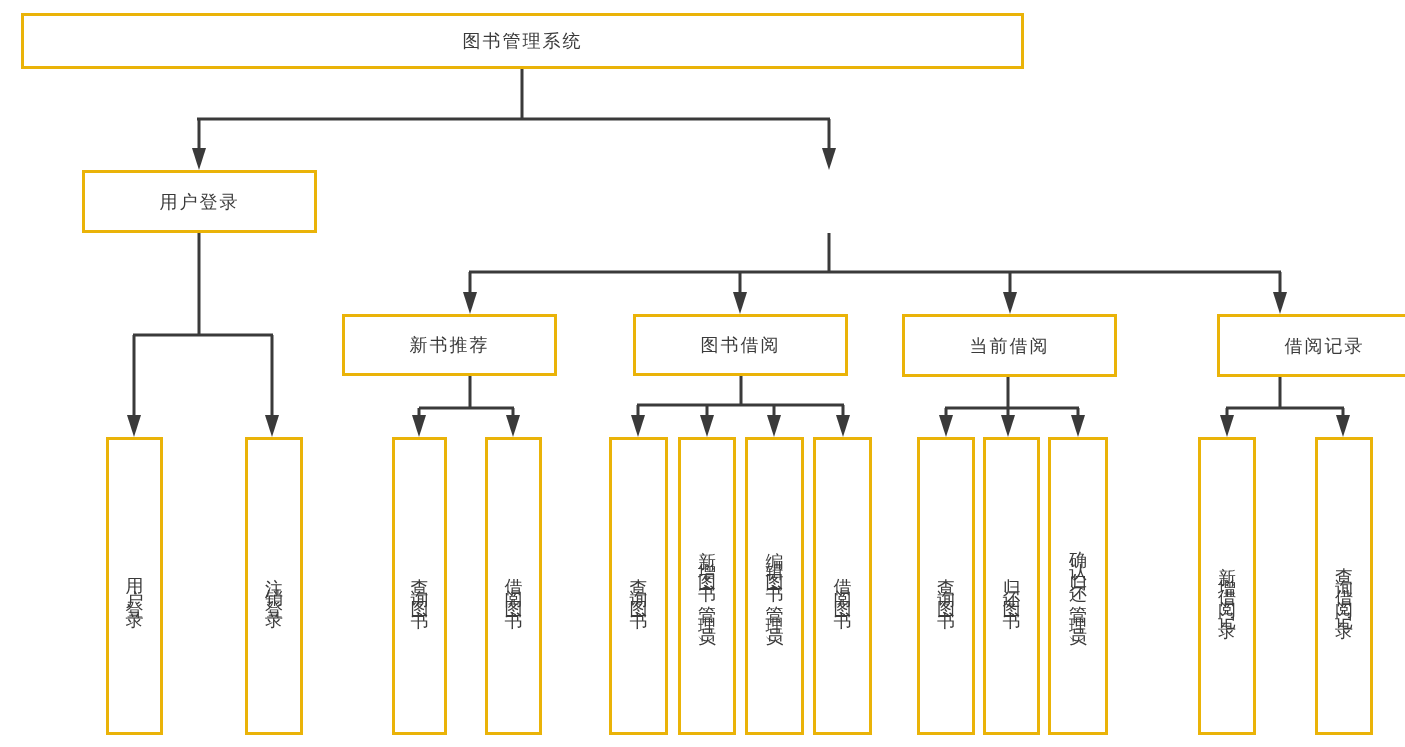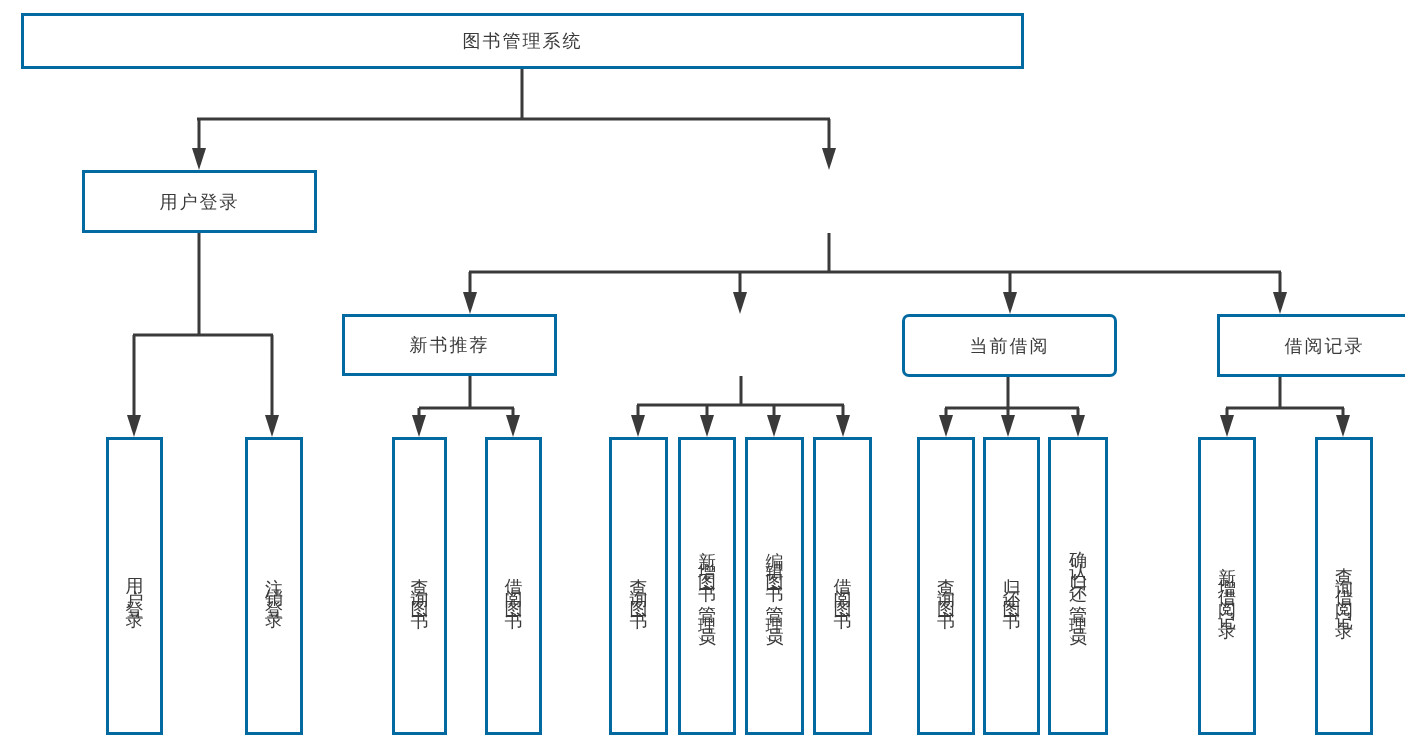--- a/index.html
+++ b/index.html
@@ -18,21 +18,21 @@
   #connectors {
     position: absolute;
     left: 0;
     top: 0;
     z-index: 1;
   }
   .node {
     position: absolute;
     box-sizing: border-box;
     background: #ffffff;
-    border: 3px solid #0369a1;
+    border: 3px solid #eab308;
     color: #3a3a3a;
     display: flex;
     align-items: center;
     justify-content: center;
     z-index: 2;
     font-size: 18px;
     letter-spacing: 2px;
     text-align: right;
   }
   .node.leaf .vtext {
@@ -109,21 +109,24 @@
     <span>图书管理系统</span>
   </div>
 
   <div class="node" style="left:82px; top:170px; width:235px; height:63px;">
     <span>用户登录</span>
   </div>
 
   <div class="node" style="left:342px; top:314px; width:215px; height:62px;">
     <span>新书推荐</span>
   </div>
-  <div class="node" style="left:902px; top:314px; width:215px; height:63px;border-radius:7px;">
+  <div class="node" style="left:633px; top:314px; width:215px; height:62px;">
+    <span>图书借阅</span>
+  </div>
+  <div class="node" style="left:902px; top:314px; width:215px; height:63px;">
     <span>当前借阅</span>
   </div>
   <div class="node" style="left:1173px; top:314px; width:215px; height:63px;margin-left:44px;">
     <span>借阅记录</span>
   </div>
 
   <div class="node leaf" style="left:106px; top:437px; width:57px; height:298px;">
     <span class="vtext">用户登录</span>
   </div>
   <div class="node leaf" style="left:245px; top:437px; width:58px; height:298px;">

